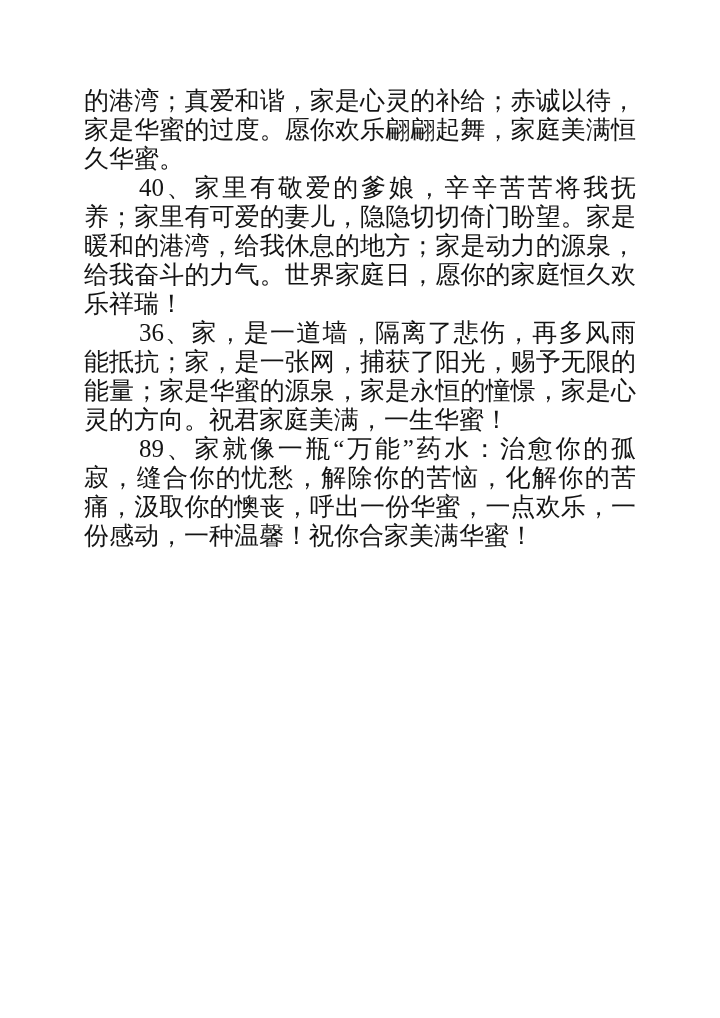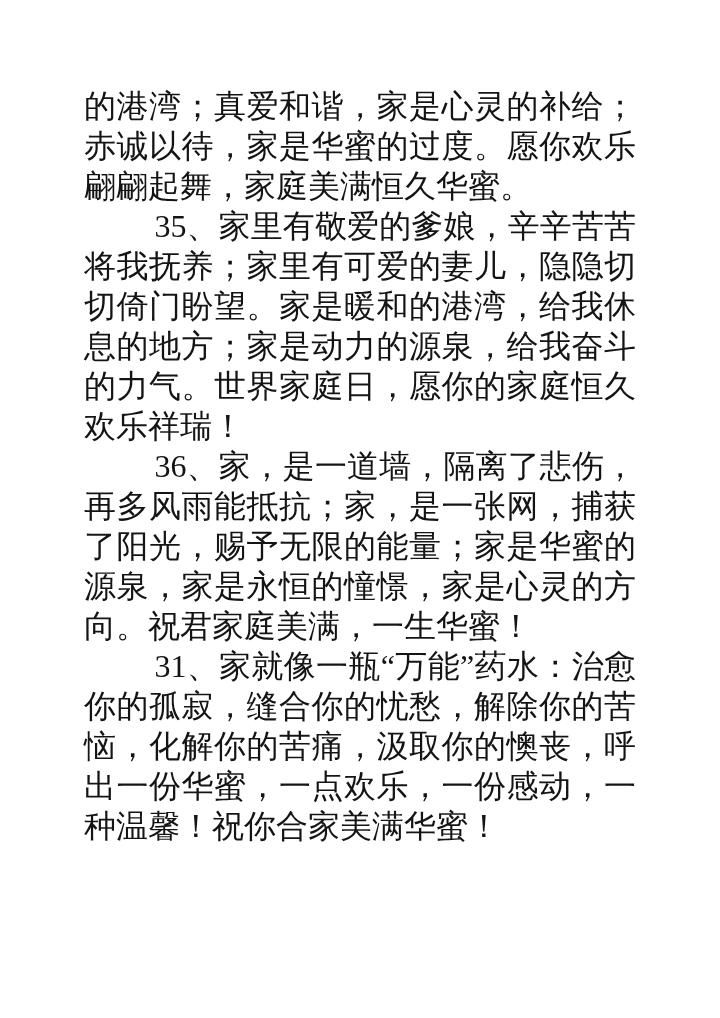--- a/index.html
+++ b/index.html
@@ -19,34 +19,34 @@
     background: var(--page-bg, #ffffff);
     padding: 86px 84px 0 84px;
   }
   .doc-body {
     width: 552px;
   }
   .para {
     margin: 0;
     padding: 0;
     font-family: "Liberation Serif", "DejaVu Serif", serif;
-    font-size: 32px;
-    line-height: 40px;
+    font-size: 25px;
+    line-height: 29px;
     color: var(--text-color, #141414);
     text-align: justify;
     text-align-last: left;
     word-break: break-all;
   }
   .para.indent {
     text-indent: 2.2em;
   }
 </style>
 </head>
 <body>
 
 <div class="page">
   <div class="doc-body">
     <p class="para">的港湾；真爱和谐，家是心灵的补给；赤诚以待，家是华蜜的过度。愿你欢乐翩翩起舞，家庭美满恒久华蜜。</p>
-    <p class="para indent">35、家里有敬爱的爹娘，辛辛苦苦将我抚养；家里有可爱的妻儿，隐隐切切倚门盼望。家是暖和的港湾，给我休息的地方；家是动力的源泉，给我奋斗的力气。世界家庭日，愿你的家庭恒久欢乐祥瑞！</p>
+    <p class="para indent">40、家里有敬爱的爹娘，辛辛苦苦将我抚养；家里有可爱的妻儿，隐隐切切倚门盼望。家是暖和的港湾，给我休息的地方；家是动力的源泉，给我奋斗的力气。世界家庭日，愿你的家庭恒久欢乐祥瑞！</p>
     <p class="para indent">36、家，是一道墙，隔离了悲伤，再多风雨能抵抗；家，是一张网，捕获了阳光，赐予无限的能量；家是华蜜的源泉，家是永恒的憧憬，家是心灵的方向。祝君家庭美满，一生华蜜！</p>
-    <p class="para indent">31、家就像一瓶“万能”药水：治愈你的孤寂，缝合你的忧愁，解除你的苦恼，化解你的苦痛，汲取你的懊丧，呼出一份华蜜，一点欢乐，一份感动，一种温馨！祝你合家美满华蜜！</p>
+    <p class="para indent">89、家就像一瓶“万能”药水：治愈你的孤寂，缝合你的忧愁，解除你的苦恼，化解你的苦痛，汲取你的懊丧，呼出一份华蜜，一点欢乐，一份感动，一种温馨！祝你合家美满华蜜！</p>
   </div>
 </div>
 
 </body></html>

